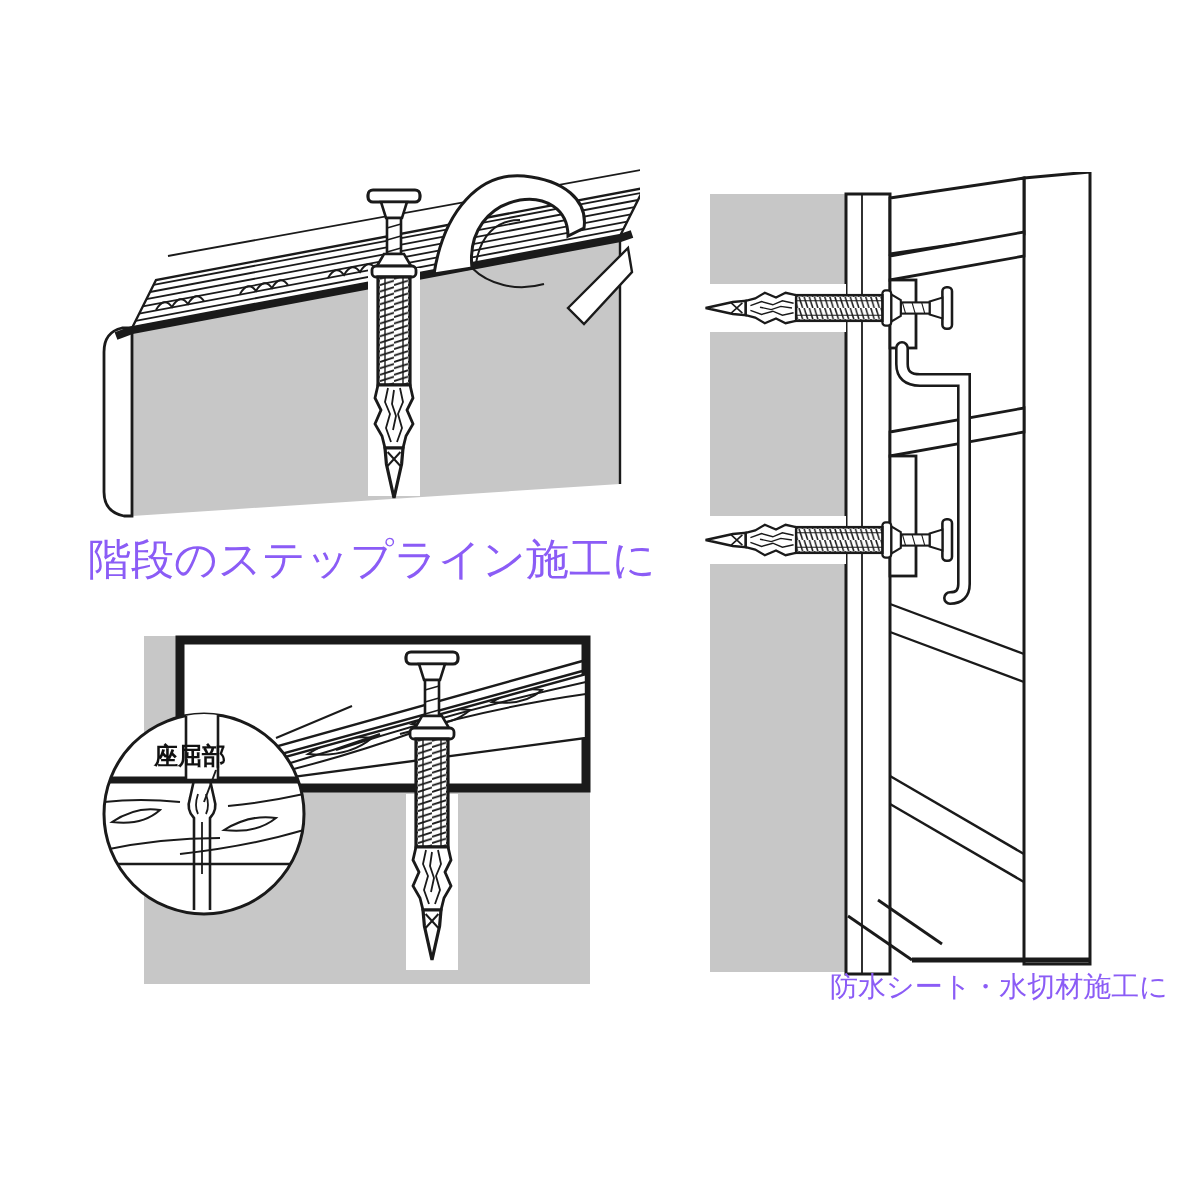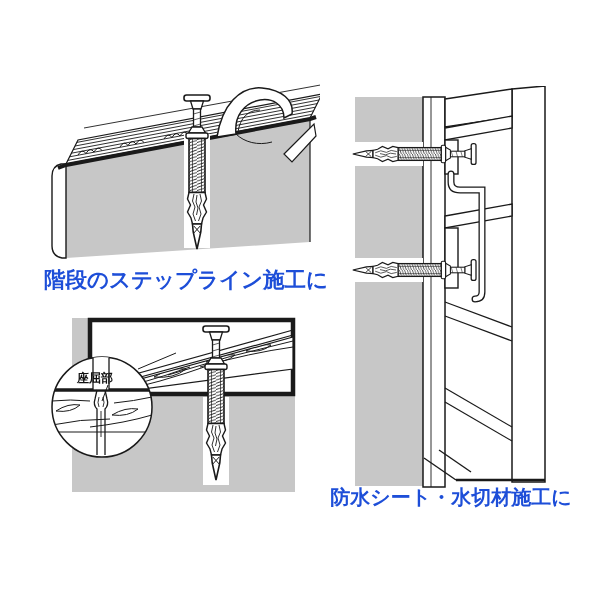--- a/index.html
+++ b/index.html
@@ -1,24 +1,24 @@
 <!DOCTYPE html>
 <html><head>
 <meta charset="utf-8">
 <style>
   html,body{margin:0;padding:0;background:#ffffff;}
   body{width:600px;height:600px;position:relative;overflow:hidden;
        font-family:"Liberation Sans","DejaVu Sans",sans-serif;}
   .canvas{position:absolute;inset:0;background:#ffffff;}
   .fig{position:absolute;}
-  .caption{position:absolute;text-align:center;font-weight:700;color:#1d4ed8;
+  .caption{position:absolute;text-align:right;font-weight:400;color:#8b5cf6;
            white-space:nowrap;letter-spacing:0px;line-height:1.2;}
   #cap-stair{left:44px;top:268px;width:278px;font-size:21.5px;}
   #cap-floor{left:42px;top:485px;width:280px;font-size:21px;}
-  #cap-flash{left:318px;top:485px;width:266px;font-size:20px;}
+  #cap-flash{left:318px;top:485px;width:266px;font-size:14px;}
   svg{display:block;}
   .ink{stroke:#1a1a1a;fill:none;}
   .wht{fill:#ffffff;stroke:#1a1a1a;}
   .gry{fill:#c7c7c7;}
 </style>
 </head>
 <body>
 
 <div class="canvas">
 

